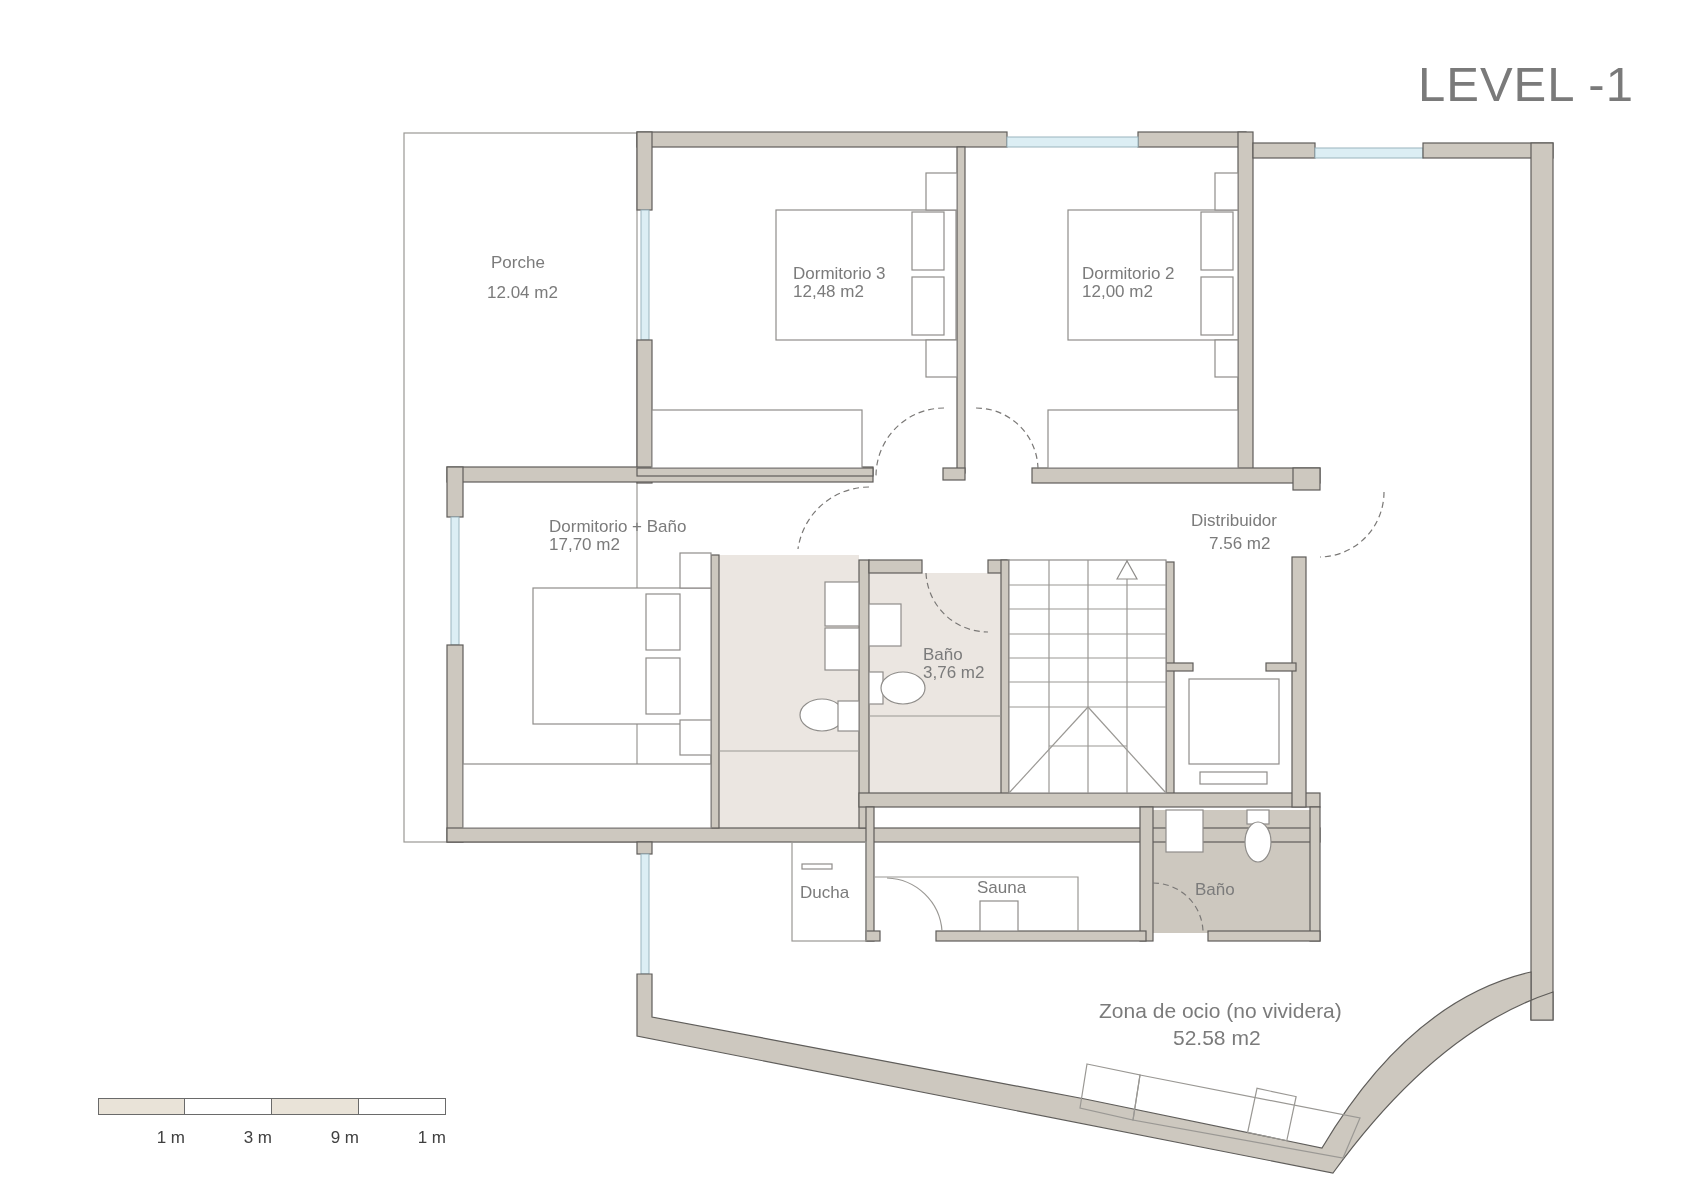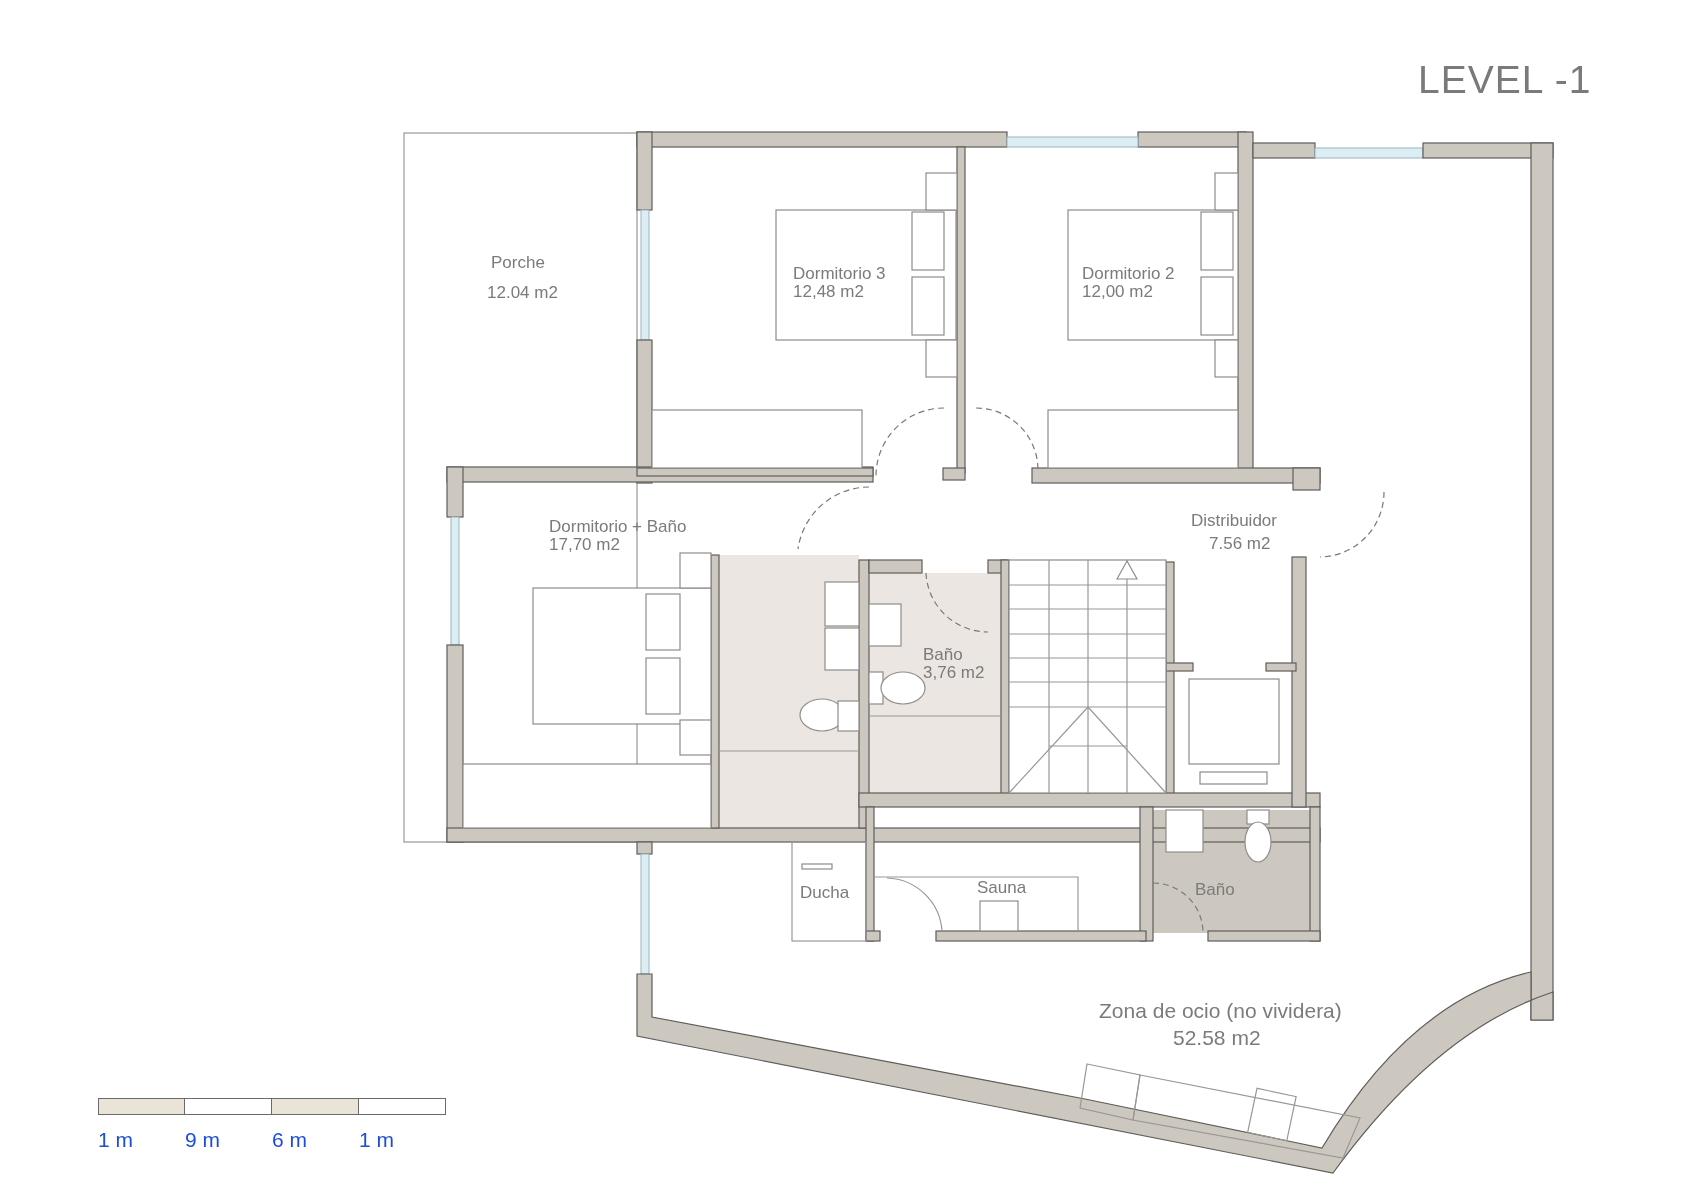--- a/index.html
+++ b/index.html
@@ -7,27 +7,27 @@
   #plan { position:absolute; left:0; top:0; width:1697px; height:1200px; }
   .wall { fill:#cdc8bf; stroke:#5f5d5a; stroke-width:1.2; }
   .thin { fill:none; stroke:#9a9894; stroke-width:1.2; }
   .furn { fill:#ffffff; stroke:#8f8d8a; stroke-width:1.2; }
   .door { fill:none; stroke:#7a7876; stroke-width:1.2; stroke-dasharray:6 4; }
   .glass { fill:#dceef4; stroke:#9ab4bd; stroke-width:1; }
   .floor-light { fill:#ebe6e1; }
   .floor-dark { fill:#cdc8bf; }
   .lbl { fill:#7b7b7b; font-family:"Liberation Sans", sans-serif; font-size:17px; }
   .lbl-big { fill:#7b7b7b; font-family:"Liberation Sans", sans-serif; font-size:21px; }
-  .title { position:absolute; left:1418px; top:60px; font-size:39px; color:#7a7a7a; letter-spacing:1px; font-family:"Liberation Sans", sans-serif; line-height:1; }
+  .title { position:absolute; left:1418px; top:60px; font-size:49px; color:#7a7a7a; letter-spacing:1px; font-family:"Liberation Sans", sans-serif; line-height:1; }
   .scale { position:absolute; left:98px; top:1098px; display:flex; }
   .scale .seg { width:87px; height:17px; border:1px solid #6a6a6a; box-sizing:border-box; }
   .scale .seg + .seg { border-left:none; }
   .scale .seg.filled { background:#e9e3d8; }
   .scale-labels { position:absolute; left:98px; top:1128px; display:flex; }
-  .scale-labels span { width:87px; text-align:left; font-size:21px; color:#1d4ed8; }
+  .scale-labels span { width:87px; text-align:right; font-size:17px; color:#404040; }
 </style>
 </head>
 <body>
 
 <div class="title">LEVEL -1</div>
 
 <svg id="plan" viewBox="0 0 1697 1200">
 
   <rect x="404" y="133" width="233" height="709" class="thin"></rect>
 
@@ -189,16 +189,16 @@
 </svg>
 
 <div class="scale">
   <div class="seg filled"></div>
   <div class="seg"></div>
   <div class="seg filled"></div>
   <div class="seg"></div>
 </div>
 <div class="scale-labels">
   <span>1 m</span>
+  <span>3 m</span>
   <span>9 m</span>
-  <span>6 m</span>
   <span>1 m</span>
 </div>
 
 </body></html>

